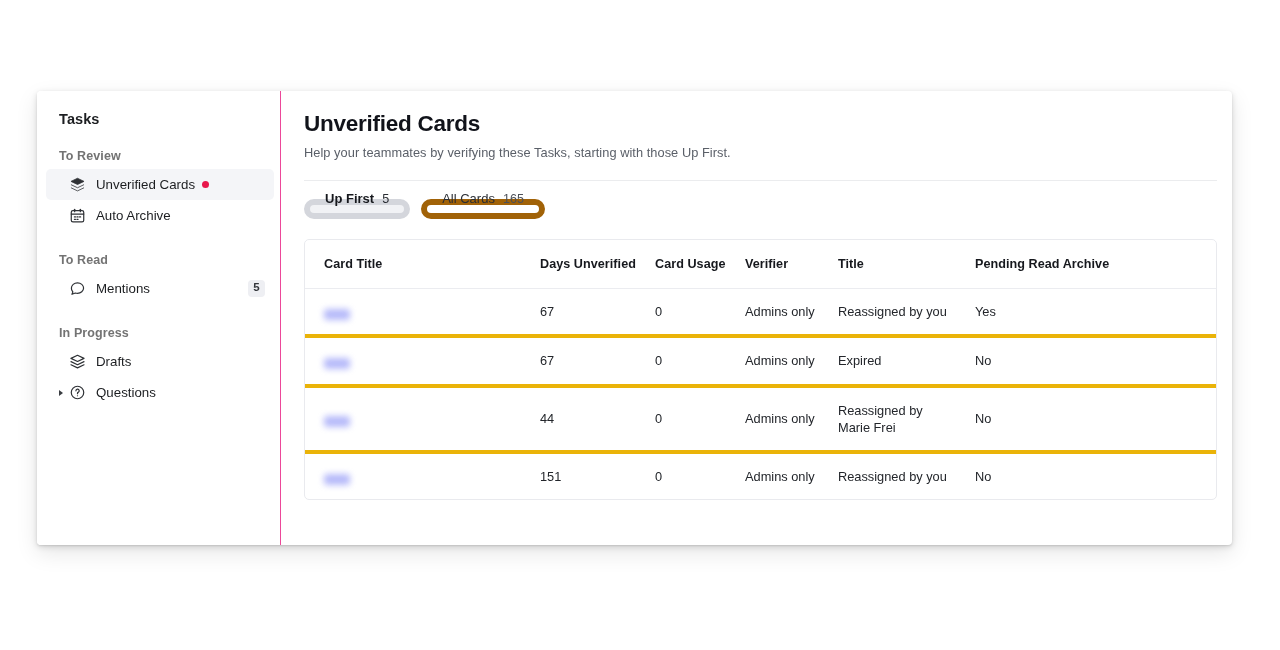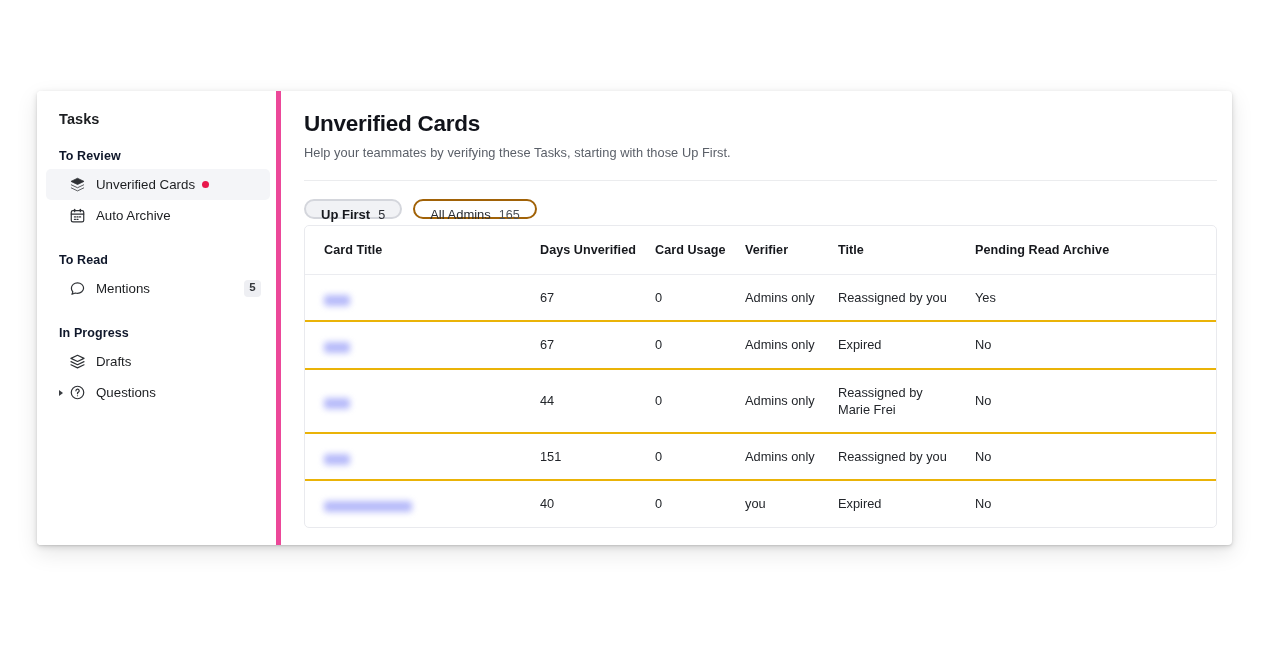--- a/index.html
+++ b/index.html
@@ -25,36 +25,36 @@
                 0 1px 2px rgba(0,0,0,0.10);
     display: flex;
     overflow: hidden;
   }
 
   
   #sidebar {
     width: 244px;
     flex: 0 0 244px;
     background: #ffffff;
-    border-right: 5px solid #ec4899;
+    border-right: 1px solid #ec4899;
     padding-top: 12px;
   }
 
   .sidebar-title {
     font-size: 14.5px;
     font-weight: bold;
     color: #1c1e21;
     padding: 8px 0 0 22px;
     letter-spacing: 0.1px;
   }
 
   .sidebar-group-label {
     font-size: 12.5px;
     font-weight: bold;
-    color: #0f172a;
+    color: #737373;
     padding: 22px 0 6px 22px;
     letter-spacing: 0.1px;
   }
 
   .sidebar-item {
     display: flex;
     align-items: center;
     height: 31px;
     margin: 0 6px 0 9px;
     padding-left: 9px;
@@ -152,45 +152,45 @@
   }
 
   #tabs {
     display: flex;
     gap: 11px;
     padding-top: 18px;
   }
 
   .tab {
     display: flex;
-    align-items: flex-start;
+    align-items: flex-end;
     gap: 8px;
     height: 20px;
     padding: 0 15px;
     border-radius: 16px;
-    border: 2px solid #a16207;
+    border: 6px solid #a16207;
     background: #ffffff;
     cursor: pointer;
     line-height: 28px;
   }
   .tab.active { background: #f1f2f5; border-color: #d4d6dc; }
   .tab-label {
     font-size: 13px;
     color: #2a2d33;
   }
   .tab.active .tab-label { font-weight: bold; color: #16181d; }
   .tab-count {
     font-size: 12.6px;
     color: #4c5058;
   }
   .tab.active .tab-count { color: #2a2d33; }
 
   
   #table-wrap {
-    margin-top: 6px;
+    margin-top: 20px;
     margin-right: 15px;
     border: 1px solid #e9eaee;
     border-radius: 5px;
     overflow: hidden;
     background: #fff;
   }
 
   table { width: 100%; border-collapse: collapse; table-layout: fixed; }
 
   th {
@@ -199,21 +199,21 @@
     font-weight: bold;
     color: #16181d;
     padding: 17px 0 17px 0;
     border-bottom: 1px solid #ebecf0;
     letter-spacing: 0.05px;
   }
   td {
     font-size: 12.8px;
     color: #23262b;
     padding: 14px 0 14px 0;
-    border-bottom: 2px solid #eab308;
+    border-bottom: 4px solid #eab308;
     vertical-align: middle;
     line-height: 1.35;
   }
   tbody tr:last-child td { border-bottom: none; }
 
   .col-title   { width: 235px; padding-left: 19px; }
   .col-days    { width: 115px; }
   .col-usage   { width: 90px;  }
   .col-verif   { width: 93px;  }
   .col-reason  { width: 137px; }
@@ -321,21 +321,21 @@
     <h1 id="page-title">Unverified Cards</h1>
     <div id="page-subtitle">Help your teammates by verifying these Tasks, starting with those Up First.</div>
     <div id="header-divider"></div>
 
     <div id="tabs">
         <div class="tab active">
           <span class="tab-label">Up First</span>
           <span class="tab-count">5</span>
         </div>
         <div class="tab">
-          <span class="tab-label">All Admins</span>
+          <span class="tab-label">All Cards</span>
           <span class="tab-count">165</span>
         </div>
       </div>
 
     <div id="table-wrap">
       <table>
         <thead>
           <tr id="header-row">
               <th class="col-title">Card Title</th>
               <th class="col-days">Days Unverified</th>
@@ -380,28 +380,18 @@
             <tr>
               <td class="col-title">
                 <span class="redacted-wrap"><span class="redacted" style="width: 26px;"></span></span>
               </td>
               <td class="col-days">151</td>
               <td class="col-usage">0</td>
               <td class="col-verif">Admins only</td>
               <td class="col-reason">Reassigned by you</td>
               <td class="col-pending">No</td>
             </tr>
-            <tr>
-              <td class="col-title">
-                <span class="redacted-wrap"><span class="redacted" style="width: 88px;"></span></span>
-              </td>
-              <td class="col-days">40</td>
-              <td class="col-usage">0</td>
-              <td class="col-verif">you</td>
-              <td class="col-reason">Expired</td>
-              <td class="col-pending">No</td>
-            </tr>
           </tbody>
       </table>
     </div>
 
   </main>
 </div>
 
 </body></html>

